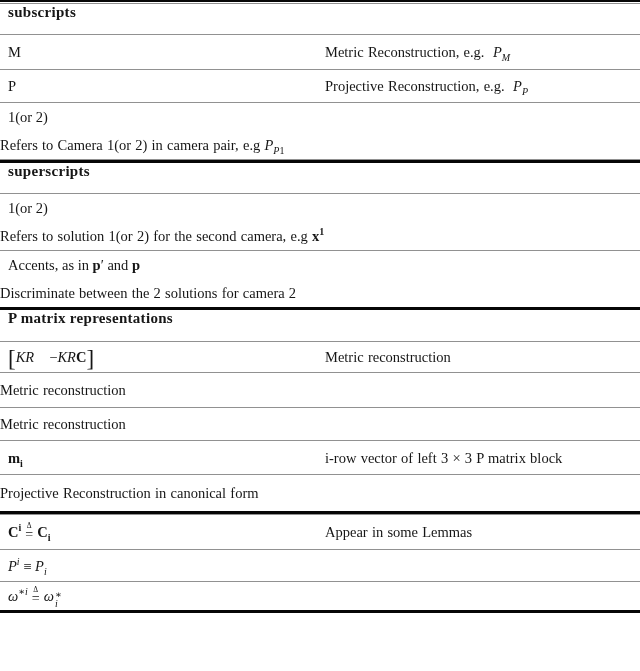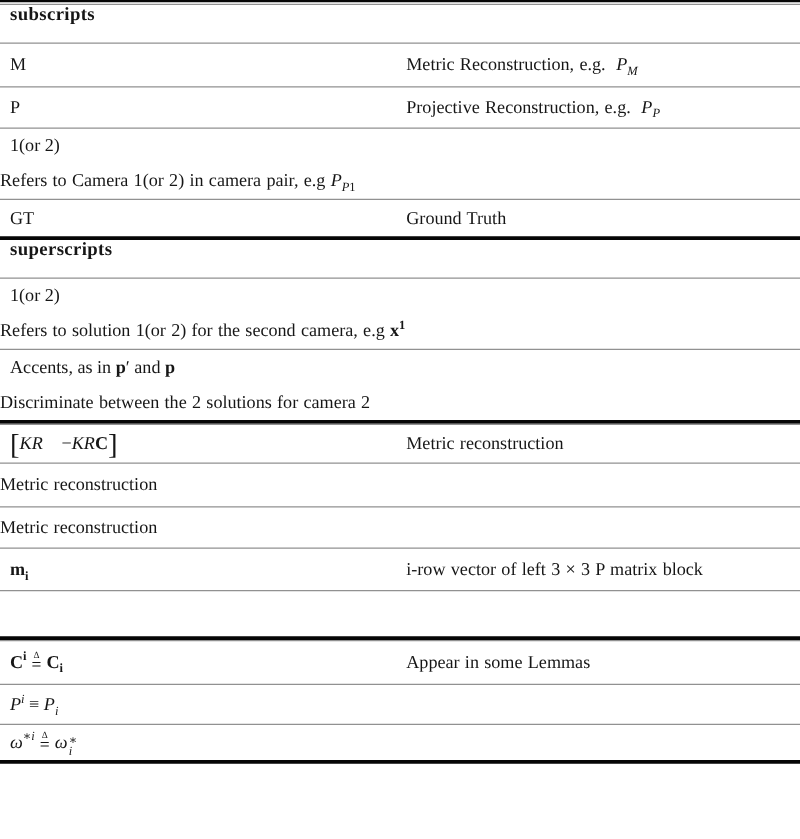--- a/index.html
+++ b/index.html
@@ -62,24 +62,20 @@
     <div class="c2">Projective Reconstruction, e.g.&nbsp; <i>P</i><sub><i>P</i></sub></div>
   </div>
   <div class="rule-thin"></div>
 
   <div class="row top" style="min-height:56px">
     <div class="c1">1(or 2)</div>
     <div class="c2">Refers to Camera 1(or 2) in camera pair, e.g <i>P</i><sub><i>P</i>1</sub></div>
   </div>
   <div class="rule-thin"></div>
 
-  <div class="row" style="min-height:29px">
-    <div class="c1">GT</div>
-    <div class="c2">Ground Truth</div>
-  </div>
 
   <div class="rule-thick"></div>
 
   <div class="hrow" style="min-height:30px">
     <span>superscripts</span>
   </div>
   <div class="rule-thin"></div>
 
   <div class="row top" style="min-height:56px">
     <div class="c1">1(or 2)</div>
@@ -87,20 +83,23 @@
   </div>
   <div class="rule-thin"></div>
 
   <div class="row top" style="min-height:54px">
     <div class="c1">Accents, as in <b>p</b>′ and <b>p</b></div>
     <div class="c2">Discriminate between the 2 solutions for camera 2</div>
   </div>
 
   <div class="rule-thick"></div>
 
+  <div class="hrow" style="min-height:31px">
+    <span>P matrix representations</span>
+  </div>
   <div class="rule-thin"></div>
 
   <div class="row" style="min-height:30px">
     <div class="c1"><span class="br">[</span><i>KR</i><span class="gap"></span>−<i>KR</i><b>C</b><span class="br">]</span></div>
     <div class="c2">Metric reconstruction</div>
   </div>
   <div class="rule-thin"></div>
 
   <div class="row" style="min-height:34px">
     <div class="c2">Metric reconstruction</div>
@@ -112,20 +111,21 @@
   </div>
   <div class="rule-thin"></div>
 
   <div class="row" style="min-height:33px">
     <div class="c1"><b>m</b><sub><b>i</b></sub></div>
     <div class="c2">i-row vector of left 3 × 3 P matrix block</div>
   </div>
   <div class="rule-thin"></div>
 
   <div class="row" style="min-height:36px">
+    <div class="c2">Projective Reconstruction in canonical form</div>
   </div>
 
   <div class="rule-thick"></div>
 
   <div class="rule-thin"></div>
 
   <div class="row" style="min-height:34px">
     <div class="c1"><b>C</b><sup><b>i</b></sup><span class="trieq"><span class="t">Δ</span><span class="e">=</span></span><b>C</b><sub><b>i</b></sub></div>
     <div class="c2">Appear in some Lemmas</div>
   </div>

